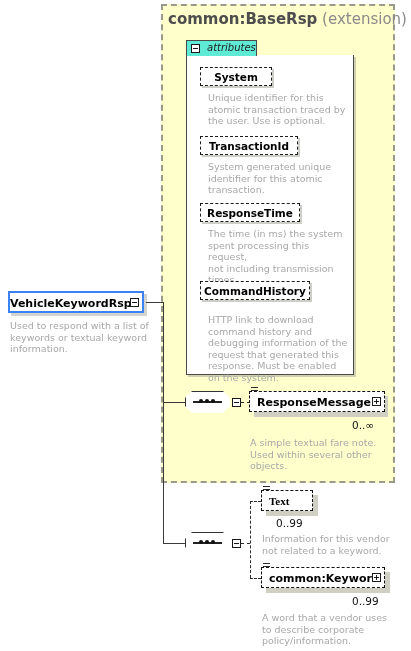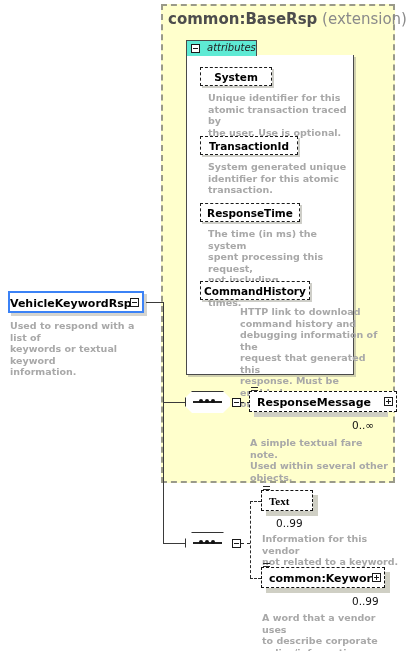--- a/index.html
+++ b/index.html
@@ -63,21 +63,21 @@
     box-shadow:2px 2px 0 rgba(165,165,155,.55);
   }
   .attr-node .nm{
     position:absolute;left:0;right:0;top:3px;text-align:center;
     font-size:10.5px;font-weight:bold;color:#000000;white-space:nowrap;
   }
 
   
   .desc{
     position:absolute;font-size:9.5px;line-height:11.5px;
-    color:#a8a8a8;white-space:pre-line;font-weight:bold;
+    color:#a8a8a8;white-space:pre-line;
   }
 
   
   #root-box{
     left:8px;top:291px;width:136px;height:22px;
     background:#ffffff;border:2px solid #3b82f6;box-sizing:border-box;
     box-shadow:3px 3px 0 rgba(170,170,160,.5);
   }
   #root-box .nm{
     position:absolute;left:0;right:14px;top:4px;text-align:center;
@@ -172,21 +172,21 @@
     <span class="nm">ResponseTime</span>
   </div>
   <div class="desc" style="left:208px;top:228px;width:142px;">The time (in ms) the system
 spent processing this request,
 not including transmission
 times.</div>
 
   <div class="attr-node" style="left:200px;top:281px;width:110px;">
     <span class="nm">CommandHistory</span>
   </div>
-  <div class="desc" style="left:208px;top:306px;width:142px;margin-left:32px;">HTTP link to download
+  <div class="desc" style="left:208px;top:314px;width:142px;">HTTP link to download
 command history and
 debugging information of the
 request that generated this
 response. Must be enabled
 on the system.</div>
 
   <div class="abs" id="root-box">
     <span class="nm">VehicleKeywordRsp</span>
     <span class="expander"></span>
   </div>
@@ -203,21 +203,21 @@
     <div class="oct"></div>
     <div class="bar"></div>
     <div class="dot" style="left:14px;"></div>
     <div class="dot" style="left:20px;"></div>
     <div class="dot" style="left:26px;"></div>
   </div>
   <span class="expander" style="left:232px;top:398px;"></span>
   <div class="line-h dash" style="left:241px;top:402px;width:9px;"></div>
 
   <div class="stack-shadow" style="left:254px;top:396px;width:134px;height:21px;"></div>
-  <div class="elem-node" style="left:249px;top:391px;width:148px;">
+  <div class="elem-node" style="left:249px;top:391px;width:136px;">
     <span class="nm">ResponseMessage</span>
     <span class="expander plus"></span>
   </div>
   <div class="stack-line" style="left:251px;top:390px;width:7px;"></div>
   <div class="stack-line" style="left:251px;top:387px;width:7px;"></div>
   <div class="occ" style="left:352px;top:419px;">0..∞</div>
   <div class="desc" style="left:250px;top:437px;width:140px;">A simple textual fare note.
 Used within several other
 objects.</div>
 

